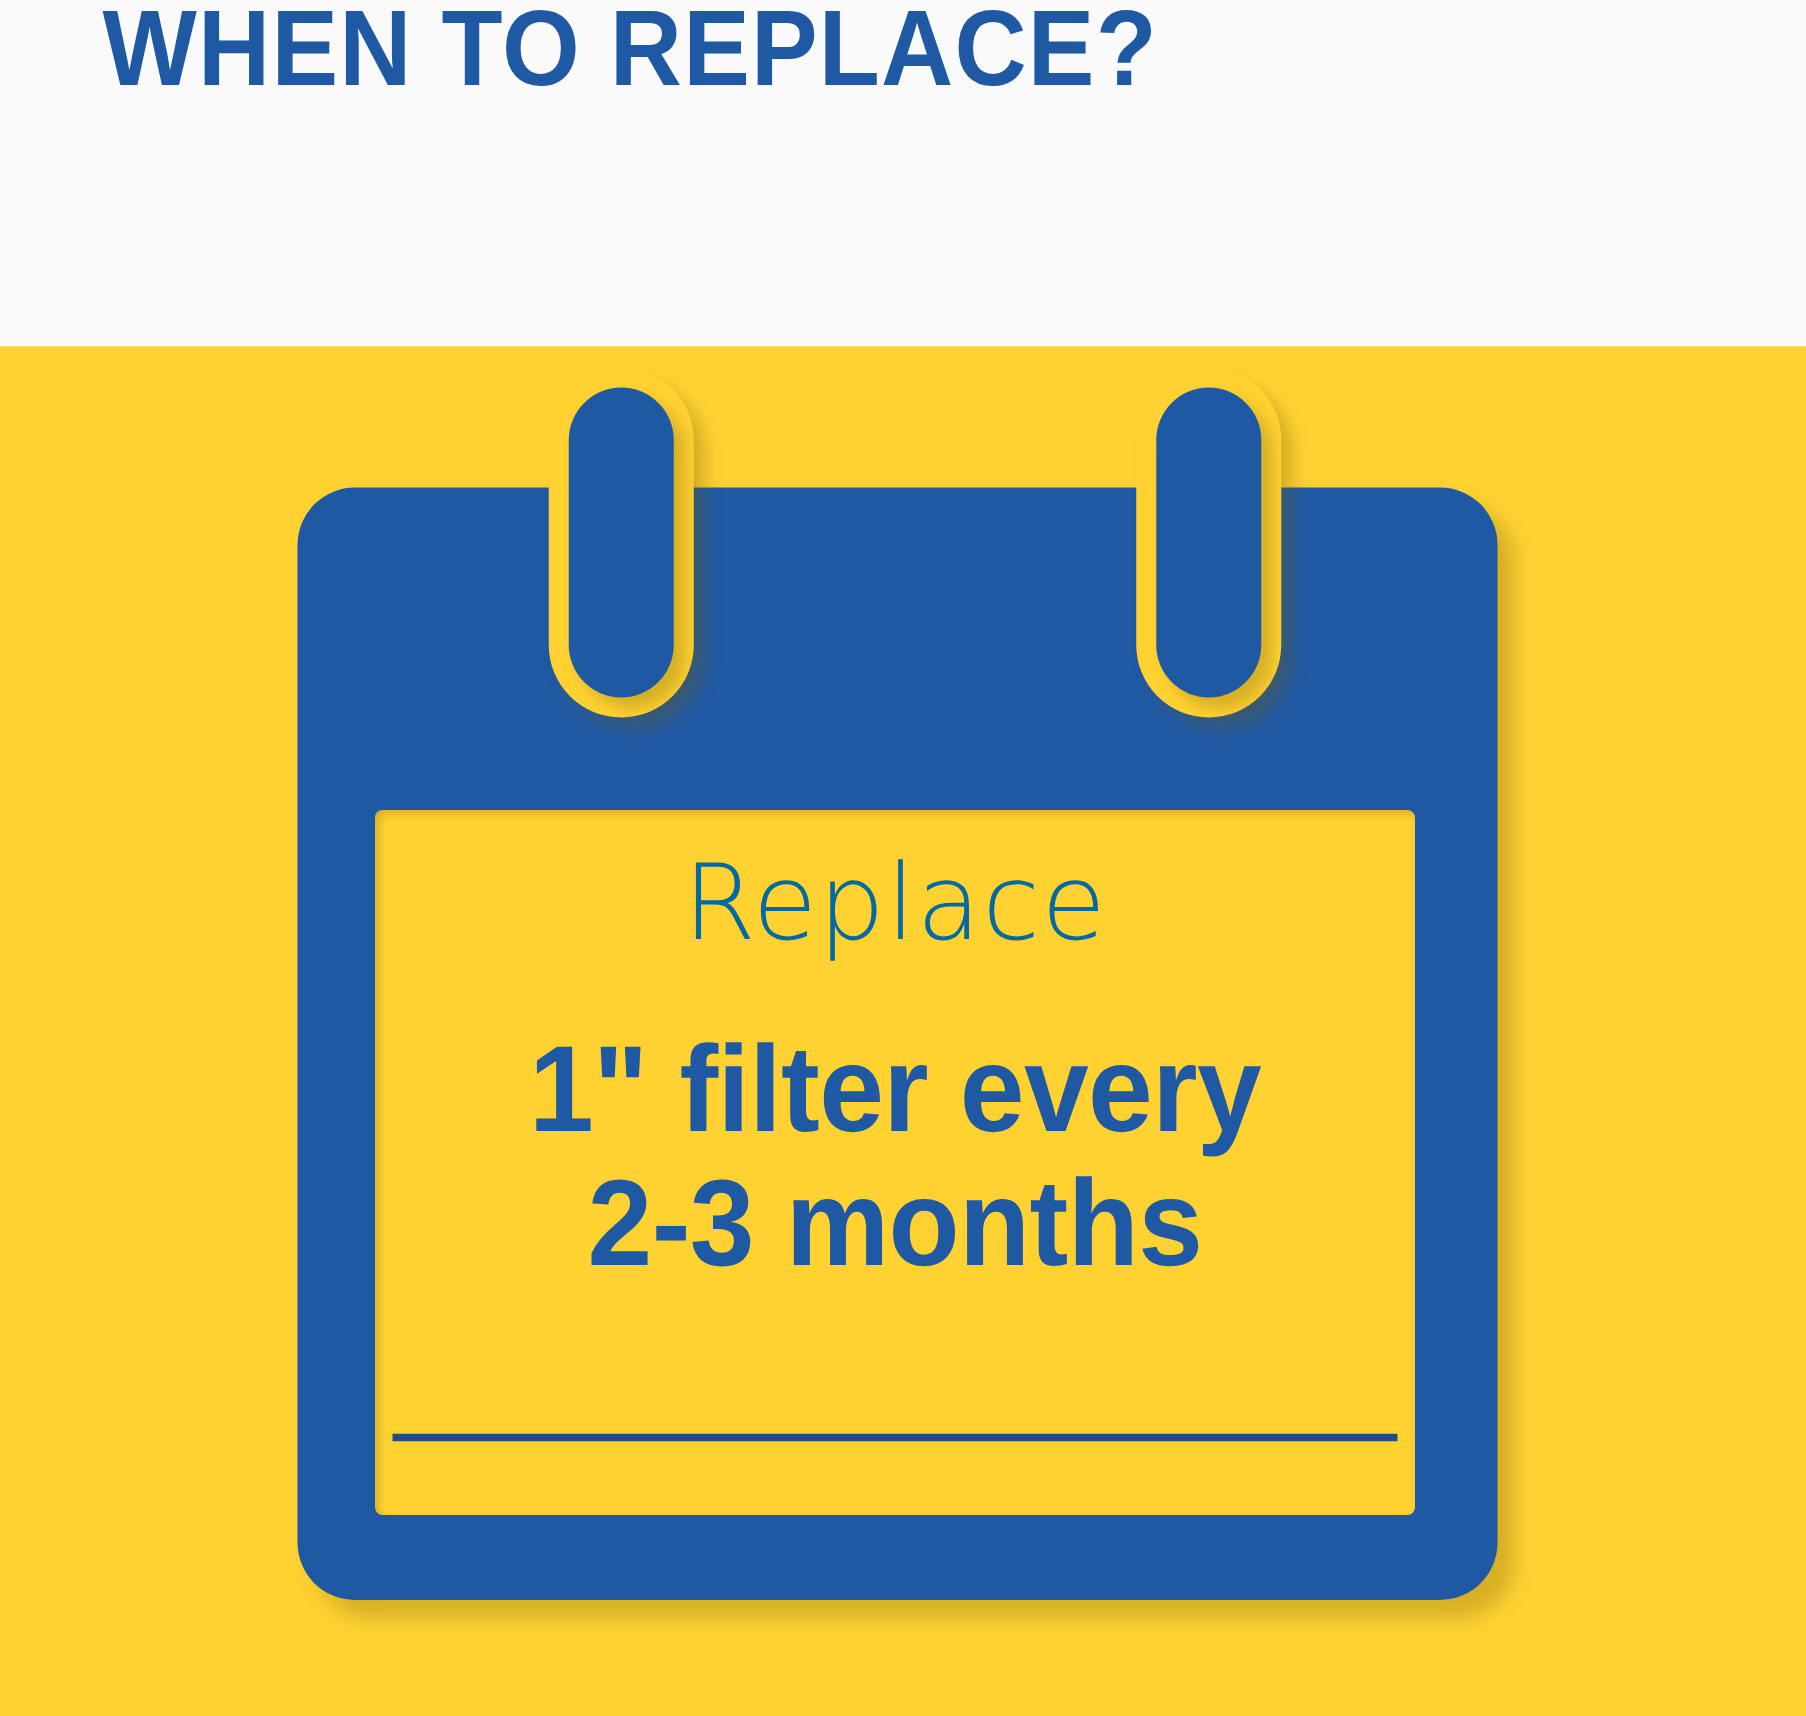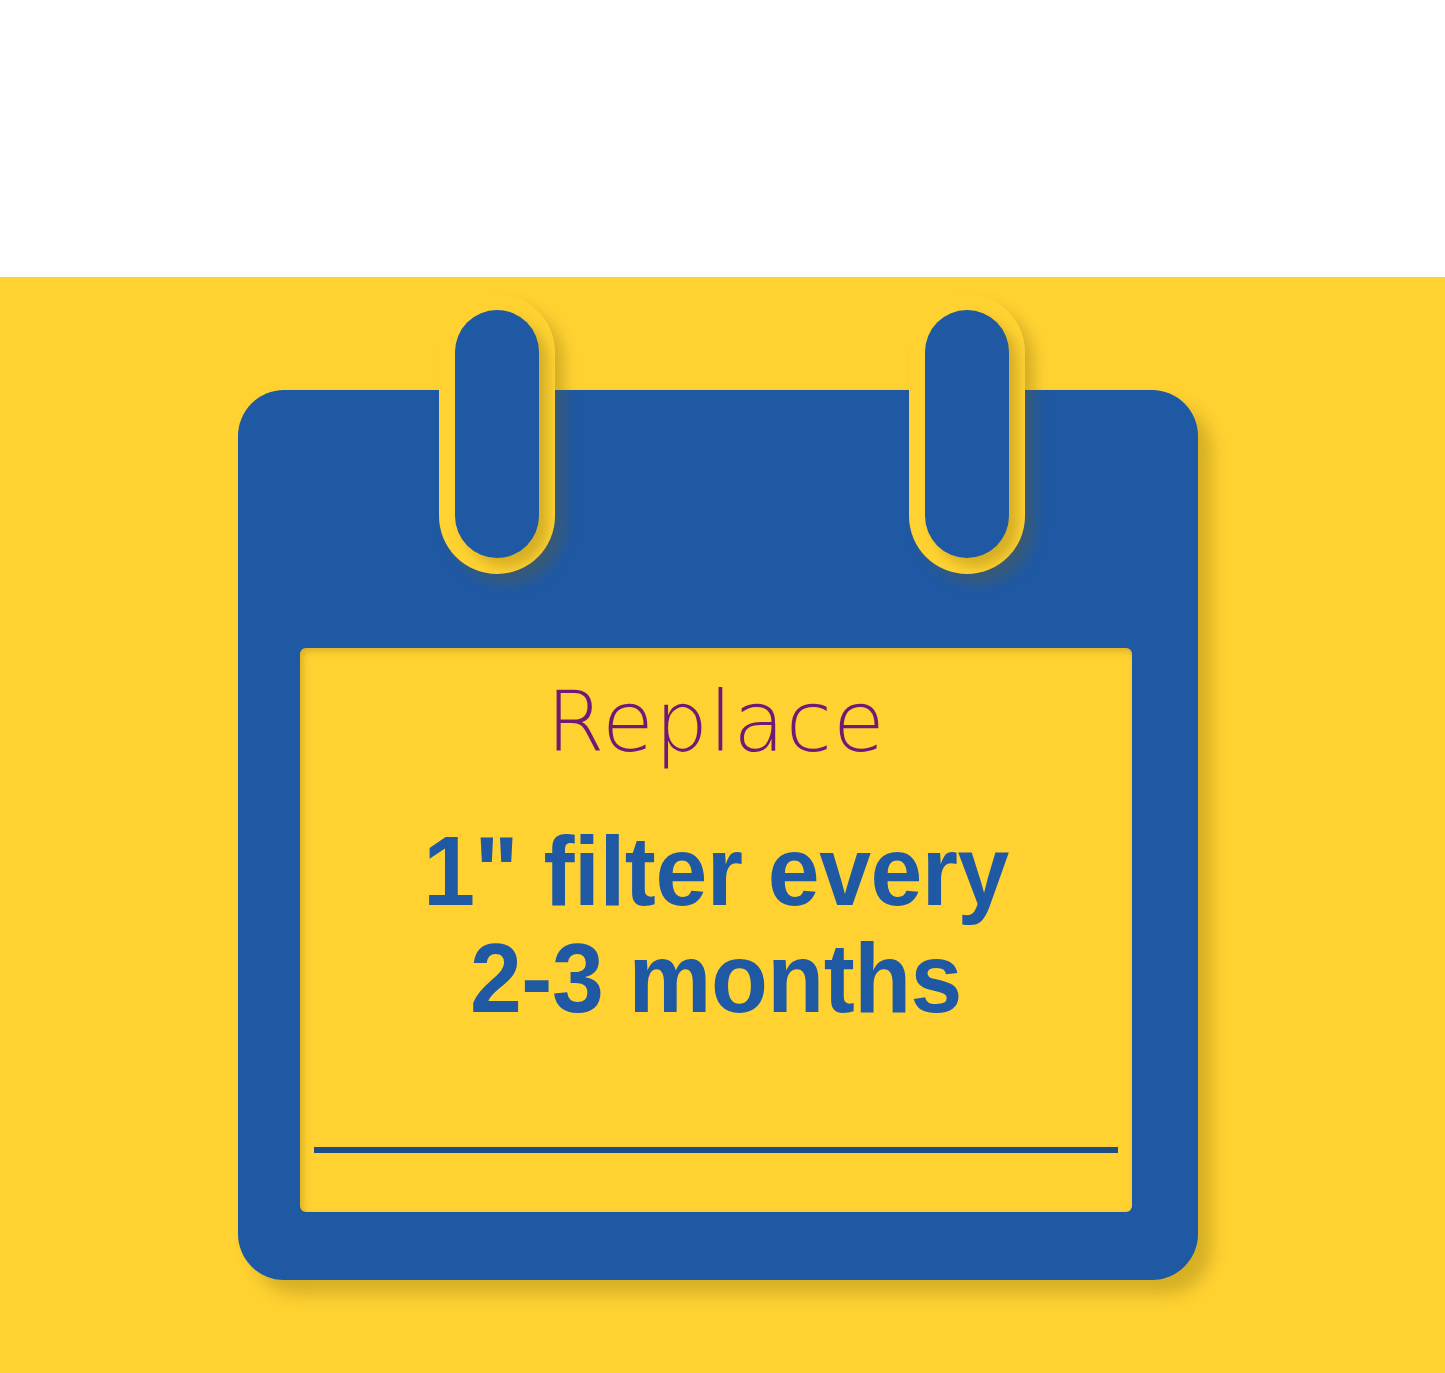--- a/index.html
+++ b/index.html
@@ -136,21 +136,21 @@
   .txt-replace {
     position: absolute;
     left: 0;
     top: 28px;
     width: 832px;
     font-family: "DejaVu Sans", sans-serif;
     font-weight: 300;
     font-size: 84px;
     line-height: 92px;
     letter-spacing: 1px;
-    color: #701a75;
+    color: #0369a1;
   }
 
   .txt-big {
     position: absolute;
     left: 0;
     top: 170px;
     width: 832px;
     font-family: "Liberation Sans Narrow", "Liberation Sans", sans-serif;
     font-weight: bold;
     font-size: 98px;
@@ -182,20 +182,23 @@
     width: 804px;
     height: 6px;
     background: #1f4d86;
   }
 </style>
 </head>
 <body>
 
 <div id="page">
 
+  <div class="header-band">
+    <div class="header-title">WHEN TO REPLACE?</div>
+  </div>
 
   <div class="yellow-panel">
 
     <div class="calendar">
 
       <div class="cal-body"></div>
 
       <div class="ring ring-left">
         <div class="ring-gap"></div>
         <div class="ring-pill"></div>

